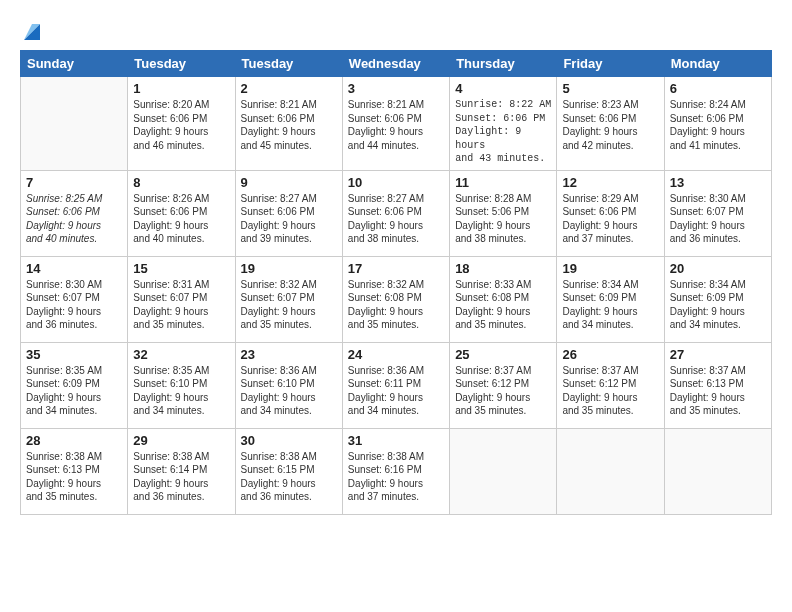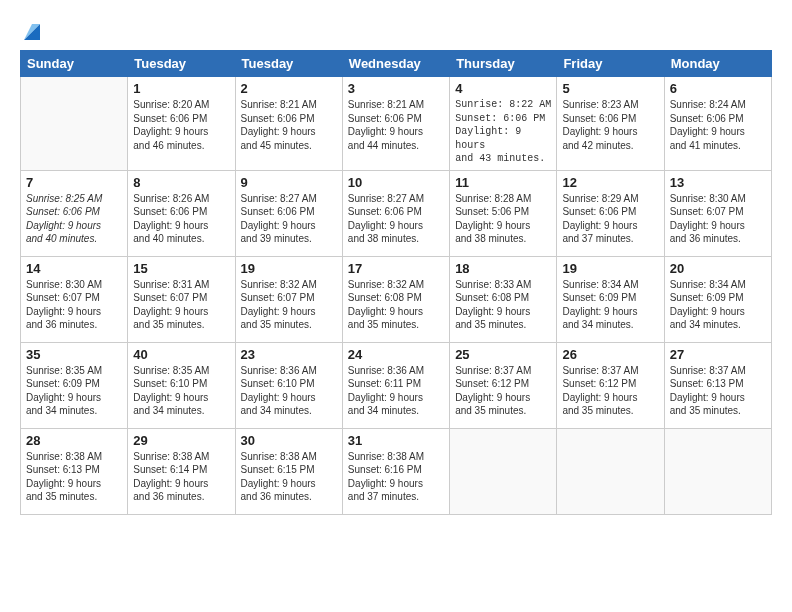--- a/index.html
+++ b/index.html
@@ -281,21 +281,21 @@
         </tr>
         <tr>
           <td>
             <span class="day-num">35</span>
             <div class="cell-info" style="white-space: pre-line;">Sunrise: 8:35 AM
 Sunset: 6:09 PM
 Daylight: 9 hours
 and 34 minutes.</div>
           </td>
           <td>
-            <span class="day-num">40</span>
+            <span class="day-num">32</span>
             <div class="cell-info" style="white-space: pre-line;">Sunrise: 8:35 AM
 Sunset: 6:10 PM
 Daylight: 9 hours
 and 34 minutes.</div>
           </td>
           <td>
             <span class="day-num">23</span>
             <div class="cell-info" style="white-space: pre-line;">Sunrise: 8:36 AM
 Sunset: 6:10 PM
 Daylight: 9 hours

